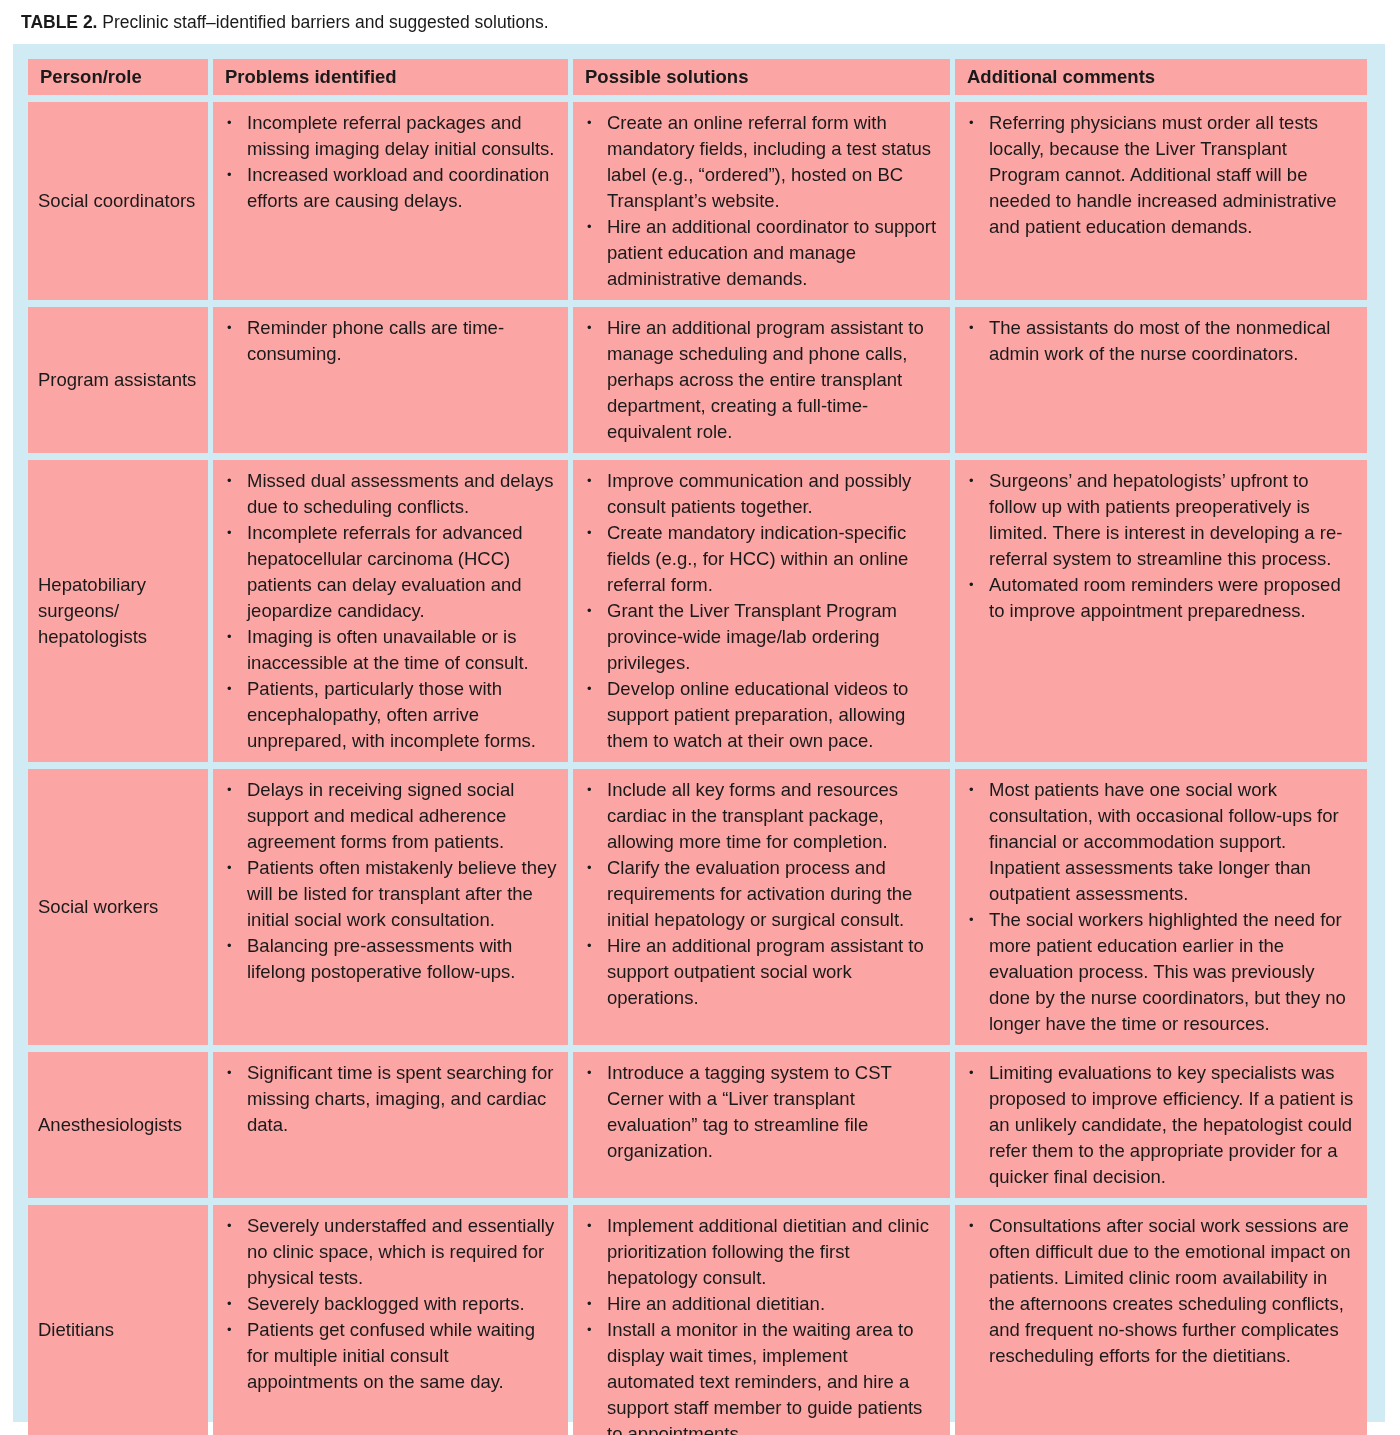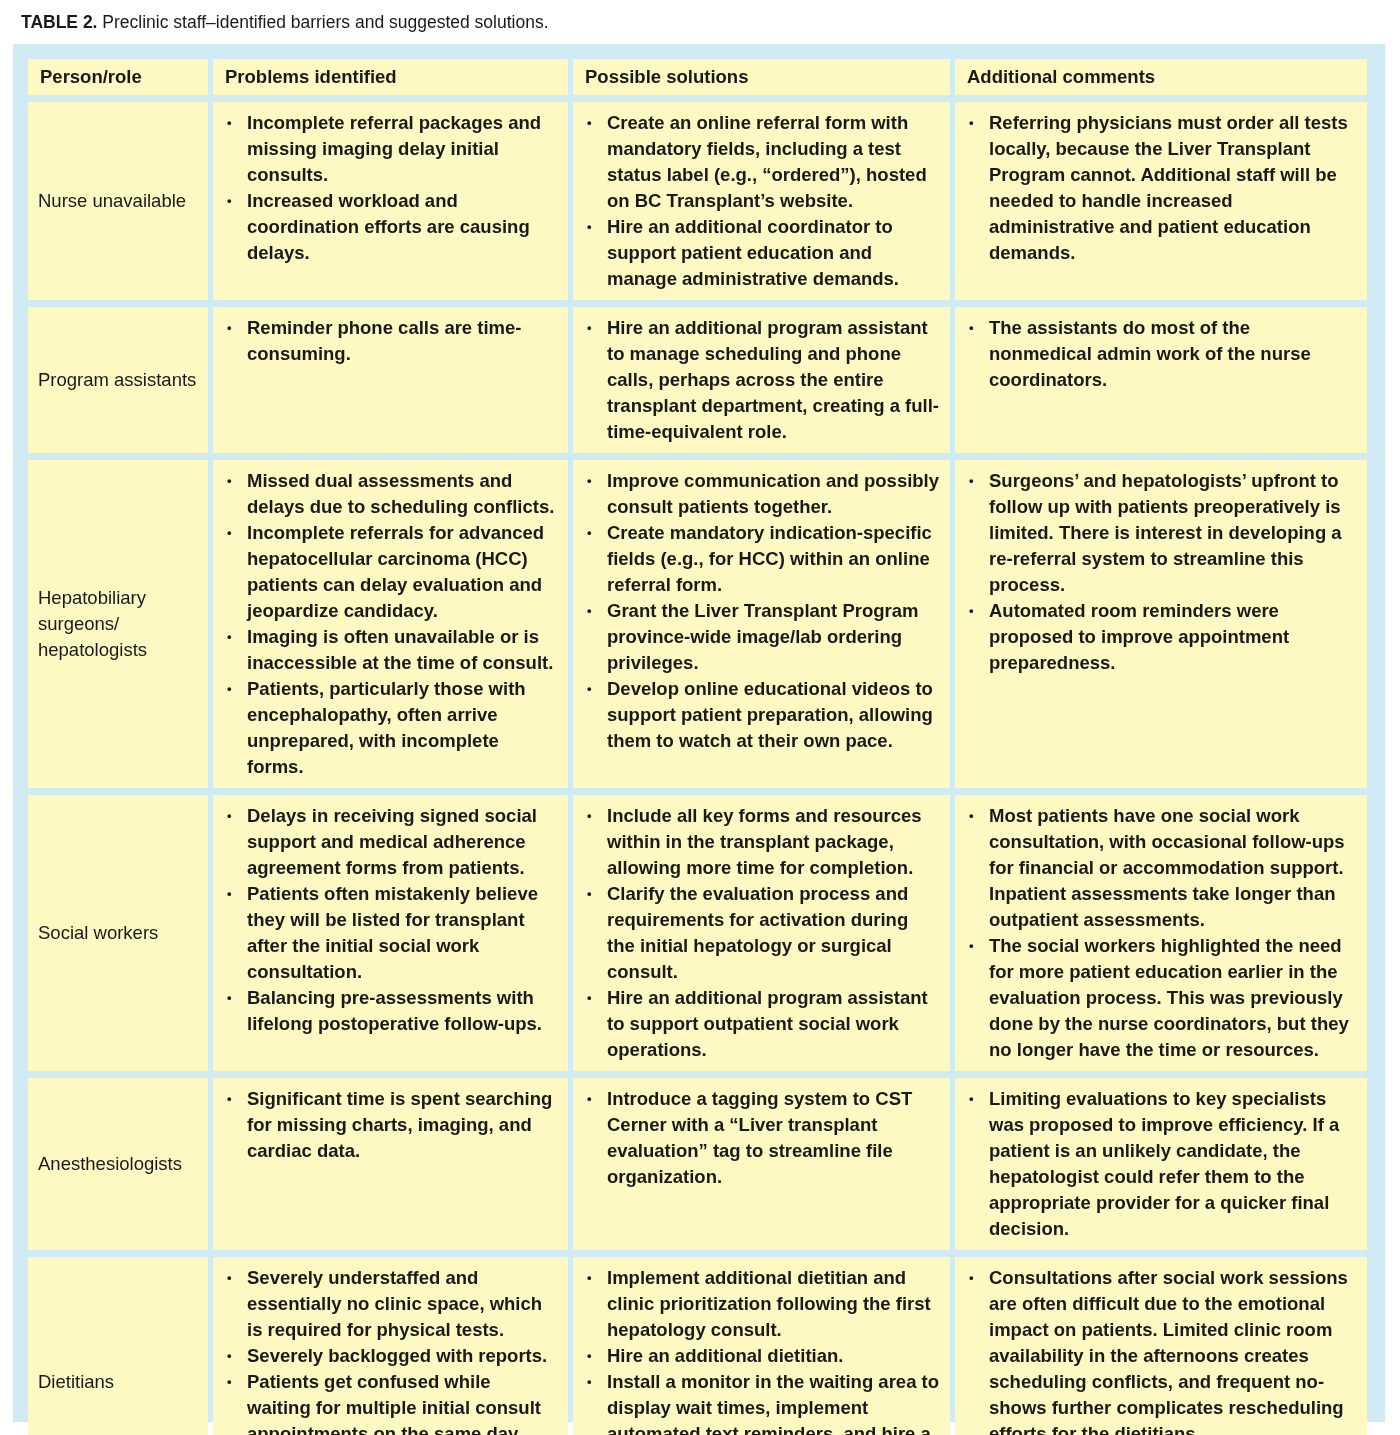--- a/index.html
+++ b/index.html
@@ -42,21 +42,21 @@
       border-collapse: separate;
       border-spacing: 5px 7px;
       margin: -7px -5px;
       table-layout: fixed;
     }
     table.grid col.c1 { width: 180px; }
     table.grid col.c2 { width: 355px; }
     table.grid col.c3 { width: 377px; }
     table.grid col.c4 { width: 412px; }
     th, td {
-      background: #fef9c3;
+      background: #fca5a5;
       text-align: left;
       vertical-align: top;
       font-size: 18.5px;
       line-height: 26px;
       padding: 8px 10px 8px 12px;
       color: #1a1a1a;
     }
     th {
       font-weight: bold;
       height: 20px;
@@ -65,21 +65,20 @@
       vertical-align: middle;
     }
     td.role {
       vertical-align: middle;
       padding-left: 10px;
     }
     ul.bullets {
       list-style: none;
       margin: 0;
       padding: 0;
-      font-weight: bold;
     }
     ul.bullets li {
       position: relative;
       padding-left: 22px;
     }
     ul.bullets li::before {
       content: "\2022";
       position: absolute;
       left: 2px;
       top: 0;
@@ -110,21 +109,21 @@
     <thead>
       <tr>
         <th>Person/role</th>
         <th>Problems identified</th>
         <th>Possible solutions</th>
         <th>Additional comments</th>
       </tr>
     </thead>
     <tbody id="table-body">
         <tr class="r1">
-          <td class="role">Nurse unavailable</td>
+          <td class="role">Social coordinators</td>
           <td>
             <ul class="bullets">
               <li>Incomplete referral packages and missing imaging delay initial consults.</li>
               <li>Increased workload and coordination efforts are causing delays.</li>
             </ul>
           </td>
           <td>
             <ul class="bullets">
               <li>Create an online referral form with mandatory fields, including a test status label (e.g., “ordered”), hosted on BC Transplant’s website.</li>
               <li>Hire an additional coordinator to support patient education and manage administrative demands.</li>
@@ -183,21 +182,21 @@
           <td class="role">Social workers</td>
           <td>
             <ul class="bullets">
               <li>Delays in receiving signed social support and medical adherence agreement forms from patients.</li>
               <li>Patients often mistakenly believe they will be listed for transplant after the initial social work consultation.</li>
               <li>Balancing pre-assessments with lifelong postoperative follow-ups.</li>
             </ul>
           </td>
           <td>
             <ul class="bullets">
-              <li>Include all key forms and resources within in the transplant package, allowing more time for completion.</li>
+              <li>Include all key forms and resources cardiac in the transplant package, allowing more time for completion.</li>
               <li>Clarify the evaluation process and requirements for activation during the initial hepatology or surgical consult.</li>
               <li>Hire an additional program assistant to support outpatient social work operations.</li>
             </ul>
           </td>
           <td>
             <ul class="bullets">
               <li>Most patients have one social work consultation, with occasional follow-ups for financial or accommodation support. Inpatient assessments take longer than outpatient assessments.</li>
               <li>The social workers highlighted the need for more patient education earlier in the evaluation process. This was previously done by the nurse coordinators, but they no longer have the time or resources.</li>
             </ul>
           </td>

